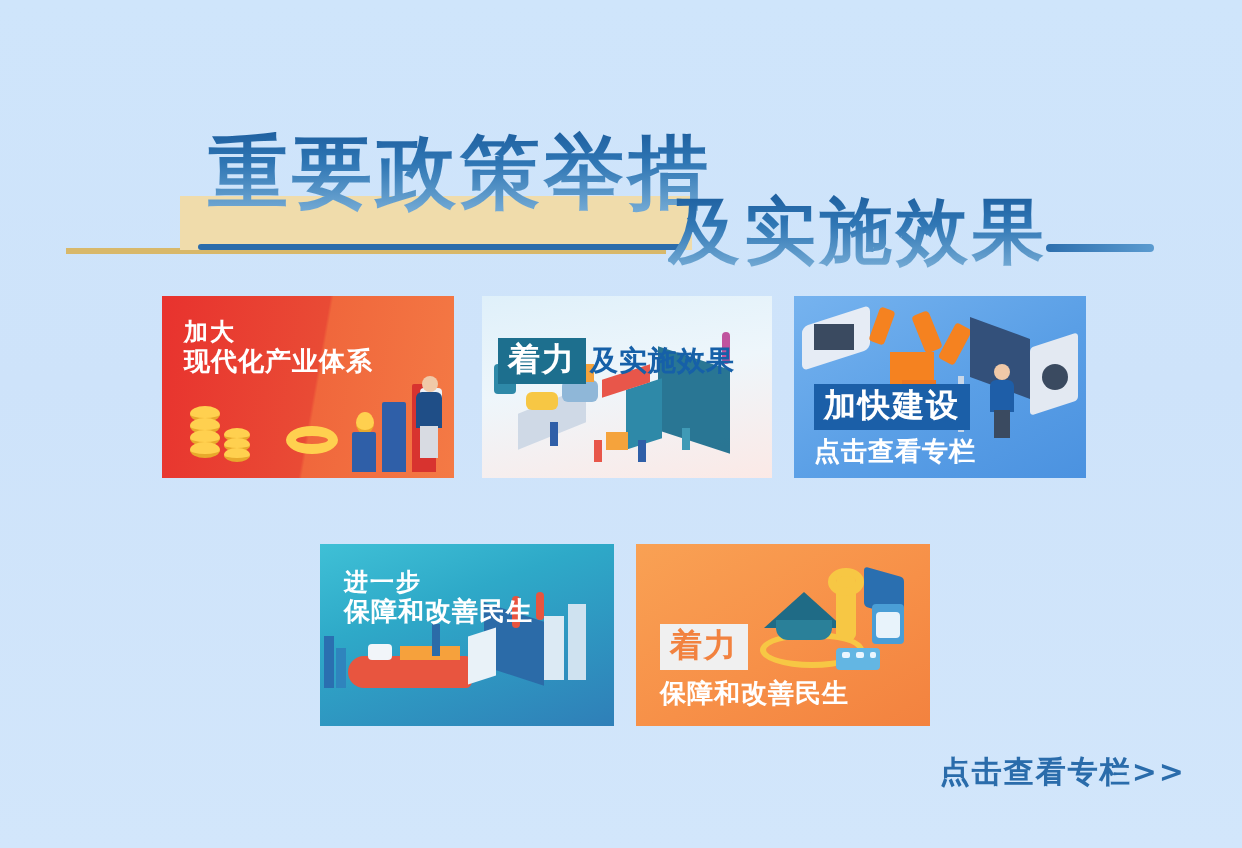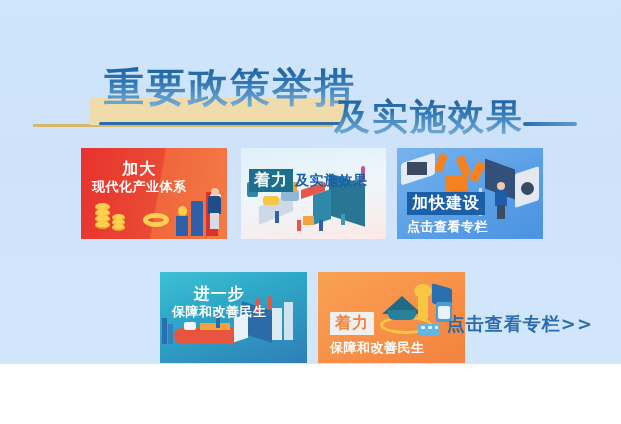--- a/index.html
+++ b/index.html
@@ -9,21 +9,21 @@
   body {
     width: 621px;
     height: 424px;
     overflow: hidden;
     font-family: "Liberation Sans", sans-serif;
   }
 
   #banner {
     position: relative;
     width: 621px;
-    height: 364px;
+    height: 424px;
     background: linear-gradient(180deg, #cfe5fb 0%, #cee3fa 45%, #d2e6fb 100%);
     overflow: hidden;
   }
 
   
   #title-area {
     position: absolute;
     left: 0; top: 28px;
     width: 621px;
     height: 100px;
@@ -94,21 +94,21 @@
   }
   .card-caption {
     position: absolute;
     z-index: 6;
     font-family: "DejaVu Sans", "Liberation Sans", sans-serif;
     font-weight: bold;
     color: #ffffff;
     white-space: nowrap;
     line-height: 1.22;
   }
-  .cap-l1 { display: block; font-size: 16px; letter-spacing: 1px; text-align: center; }
+  .cap-l1 { display: block; font-size: 12px; letter-spacing: 1px; }
   .cap-l2 { display: block; font-size: 13px; letter-spacing: 0.5px; }
   .cap-box {
     display: inline-block;
     padding: 1px 5px 2px 5px;
     font-size: 16px;
     letter-spacing: 1px;
   }
 
   
   #card-1 {
@@ -157,21 +157,21 @@
     border-bottom: 2px solid #e8a92c;
   }
   .bar { border-radius: 1px 1px 0 0; }
 
   
   #cta {
     position: absolute;
     right: 28px;
     bottom: 28px;
     font-family: "DejaVu Sans", "Liberation Sans", sans-serif;
-    font-size: 18px;
+    font-size: 15px;
     font-weight: bold;
     color: #2a6cab;
     letter-spacing: 1px;
     cursor: pointer;
   }
 </style>
 </head>
 <body>
 
 <div id="banner">

